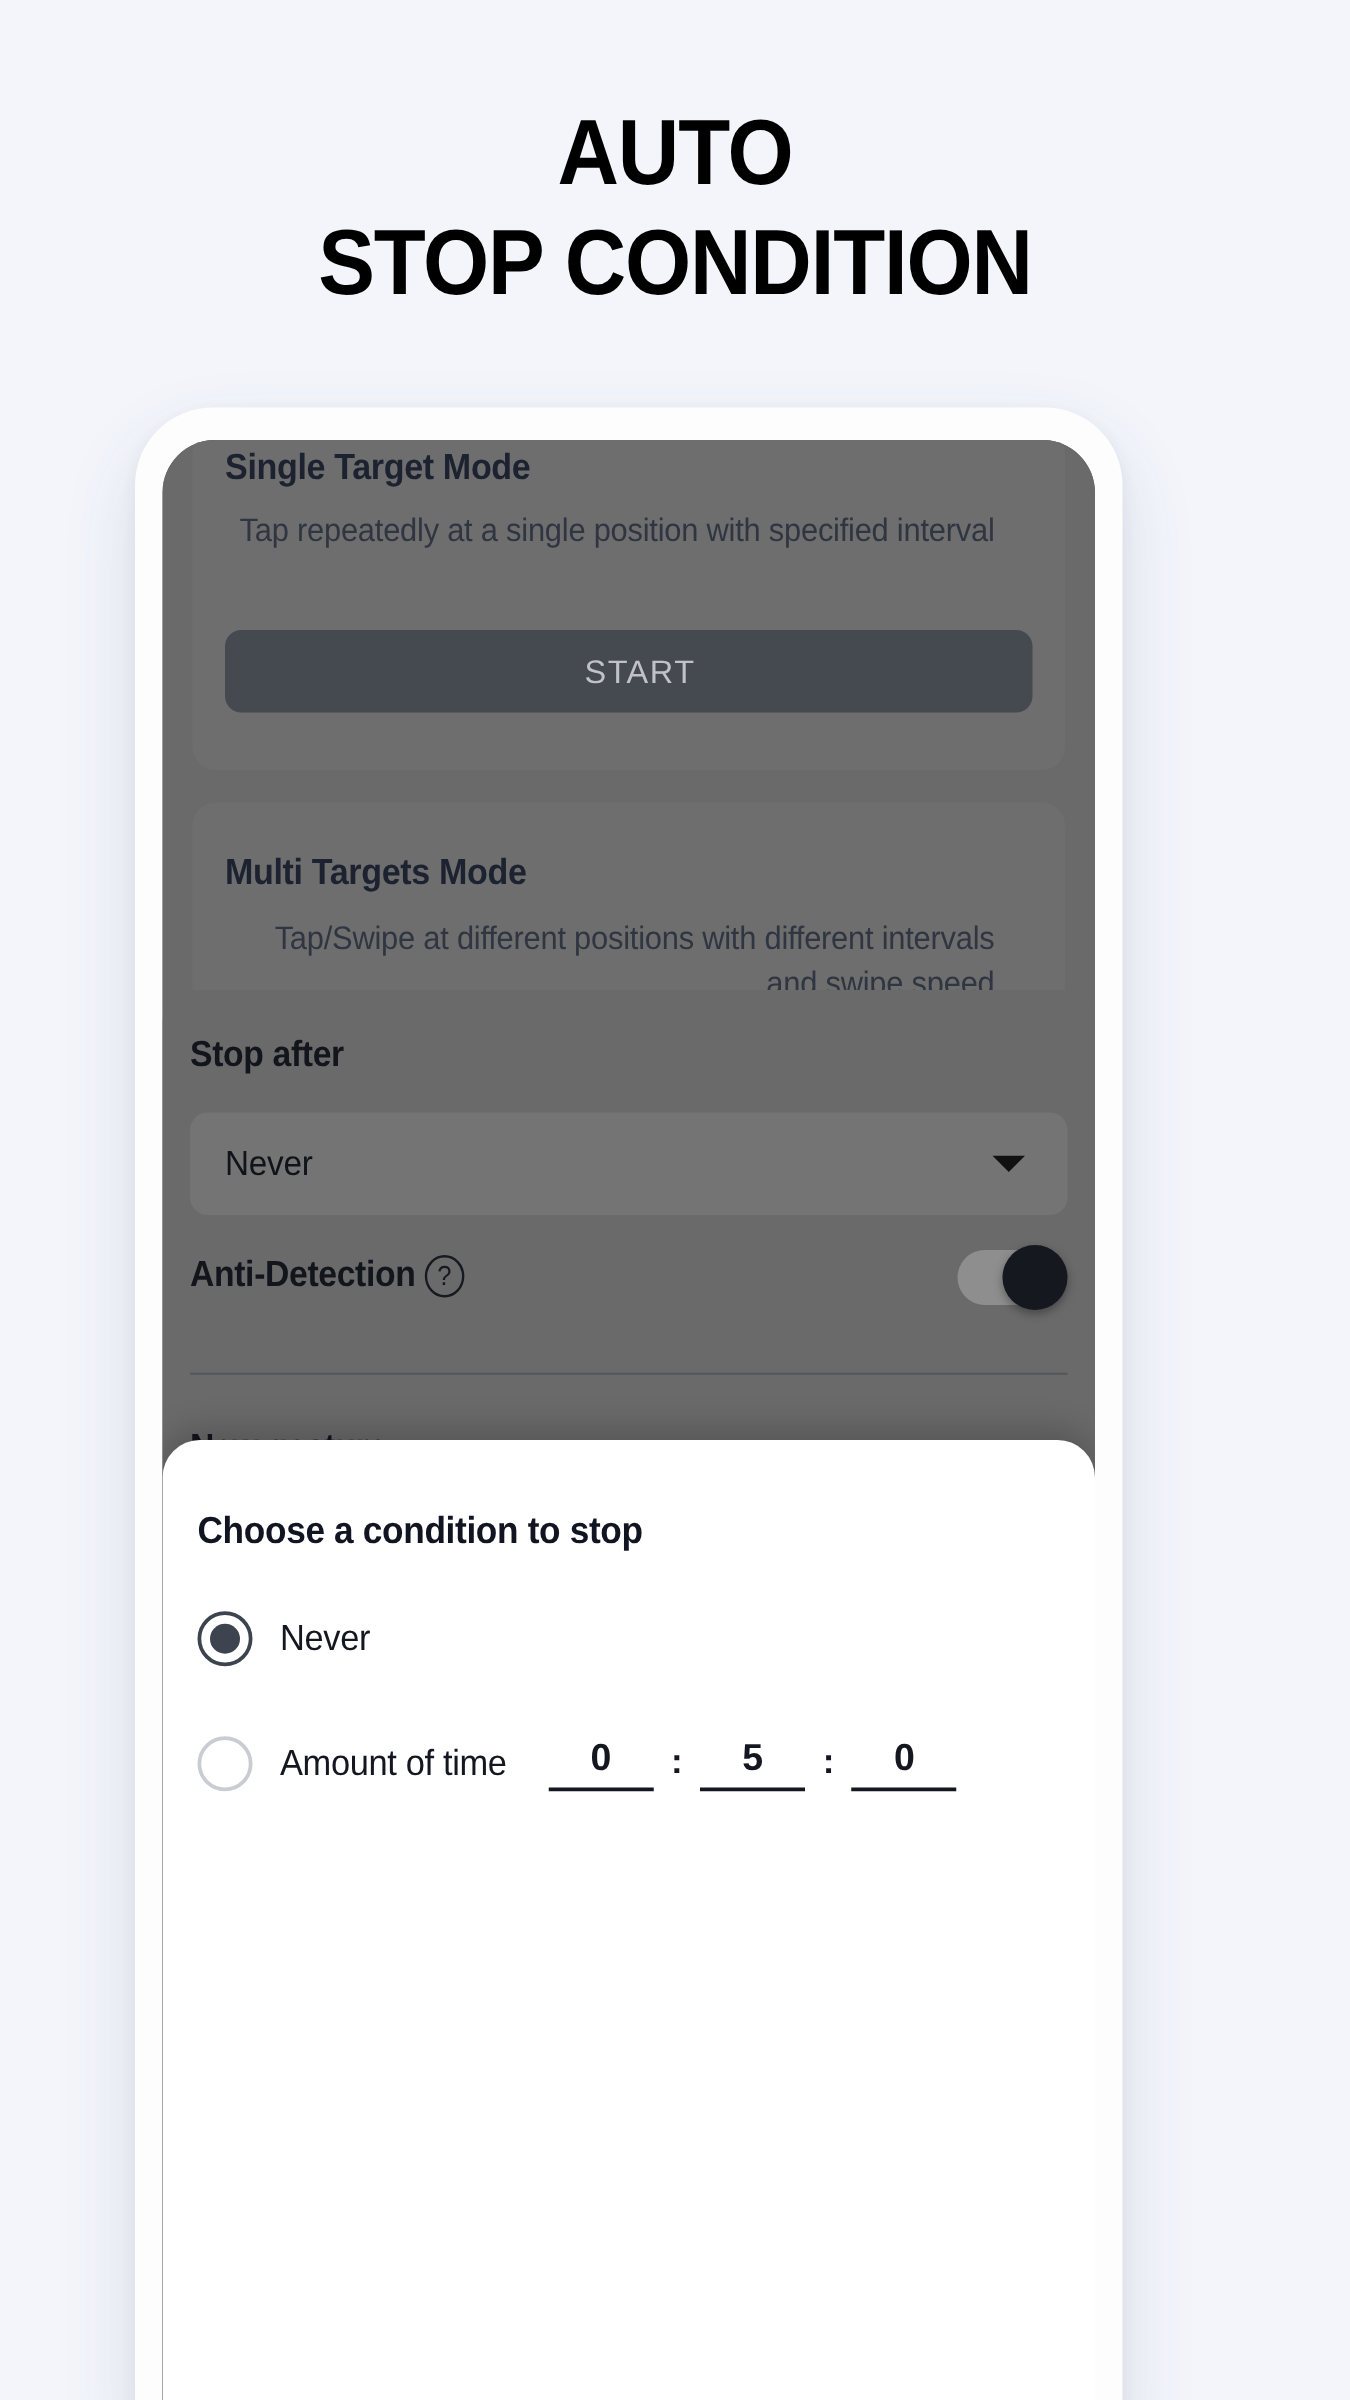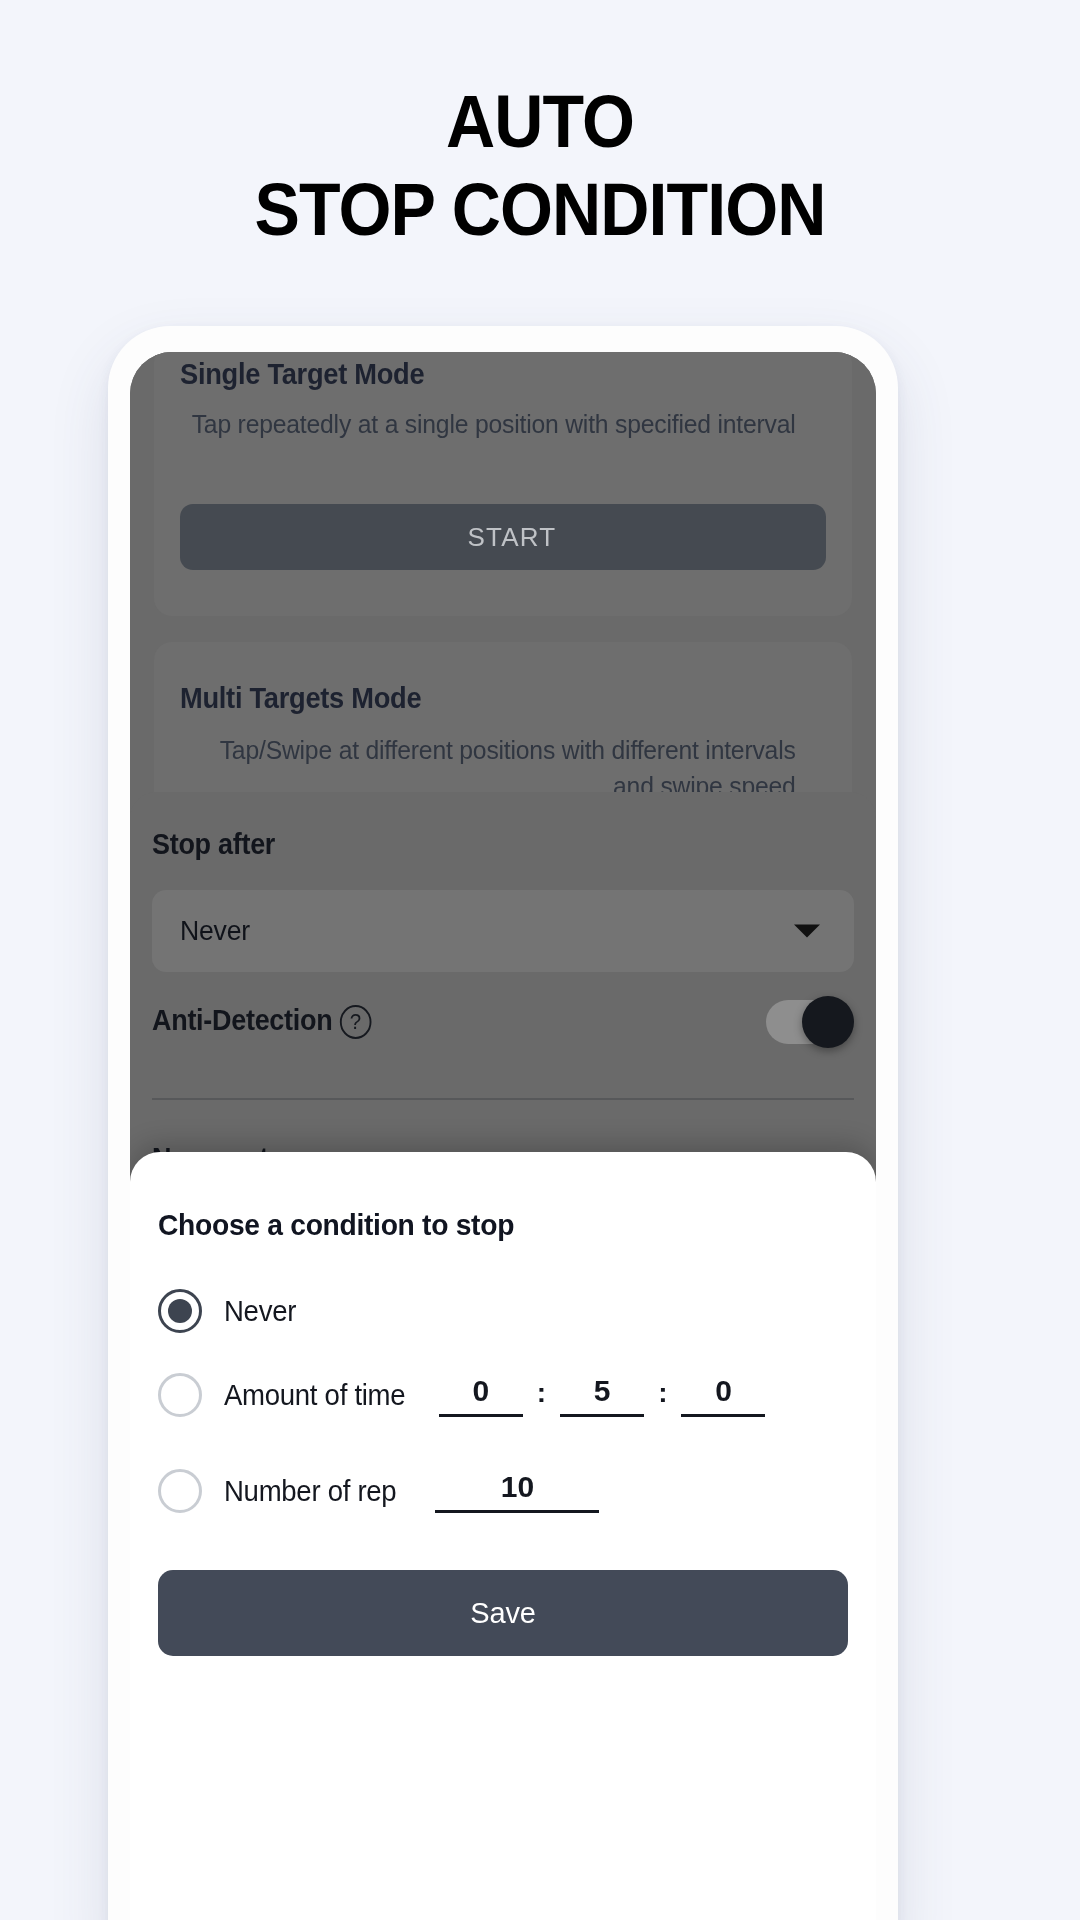--- a/index.html
+++ b/index.html
@@ -265,35 +265,29 @@
     <div class="sheet">
       <div class="sheet-title">Choose a condition to stop</div>
 
       <div class="opt-row" style="top:128px;">
         <span class="radio">
             <span class="dot"></span>
           </span>
         <span class="opt-label">Never</span>
       </div>
 
-      <div class="opt-row" style="top:212px;">
+      <div class="opt-row" style="top:228px;">
         <span class="radio off"></span>
         <span class="opt-label">Amount of time</span>
         <span class="time-grp">
           <span class="time-field">0</span>
           <span class="colon">:</span>
           <span class="time-field">5</span>
           <span class="colon">:</span>
           <span class="time-field">0</span>
         </span>
       </div>
 
-      <div class="opt-row" style="top:308px;">
-        <span class="radio off"></span>
-        <span class="opt-label">Number of rep</span>
-        <span class="rep-field">10</span>
-      </div>
-
-      <div class="save-btn" style="top:418px;">Save</div>
+
     </div>
 
   </div>
 </div>
 
 </body></html>

